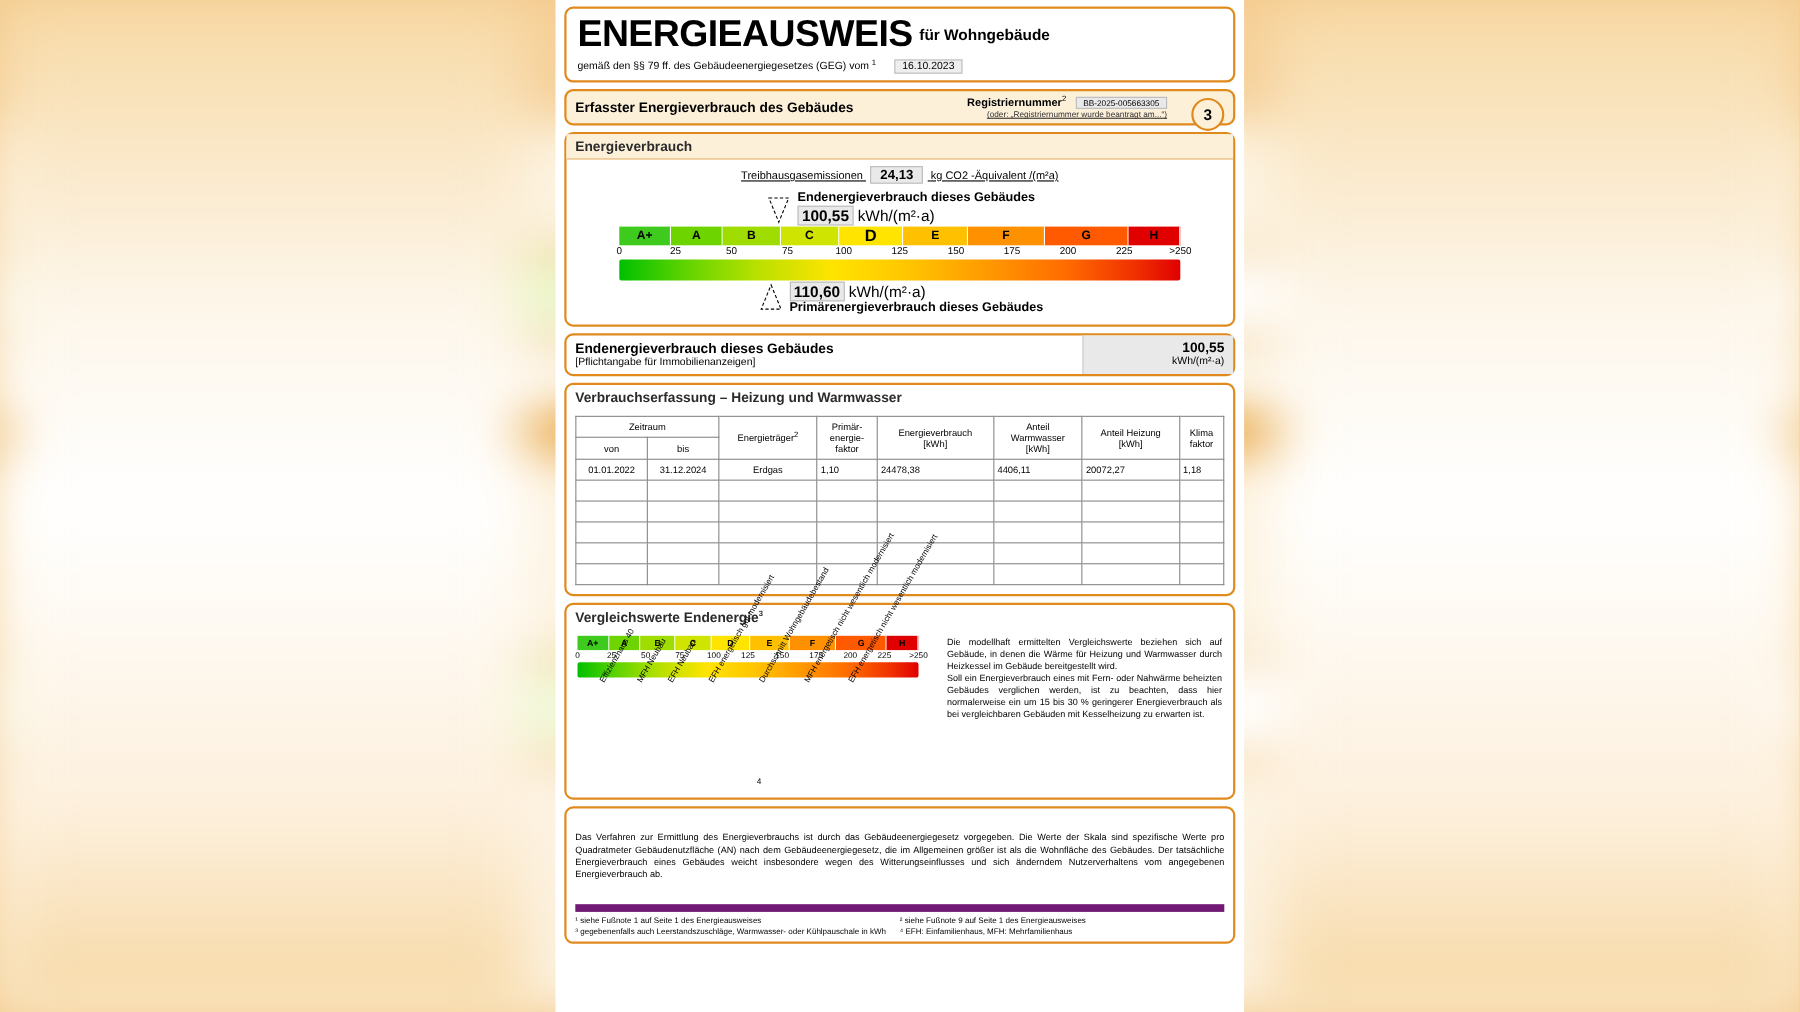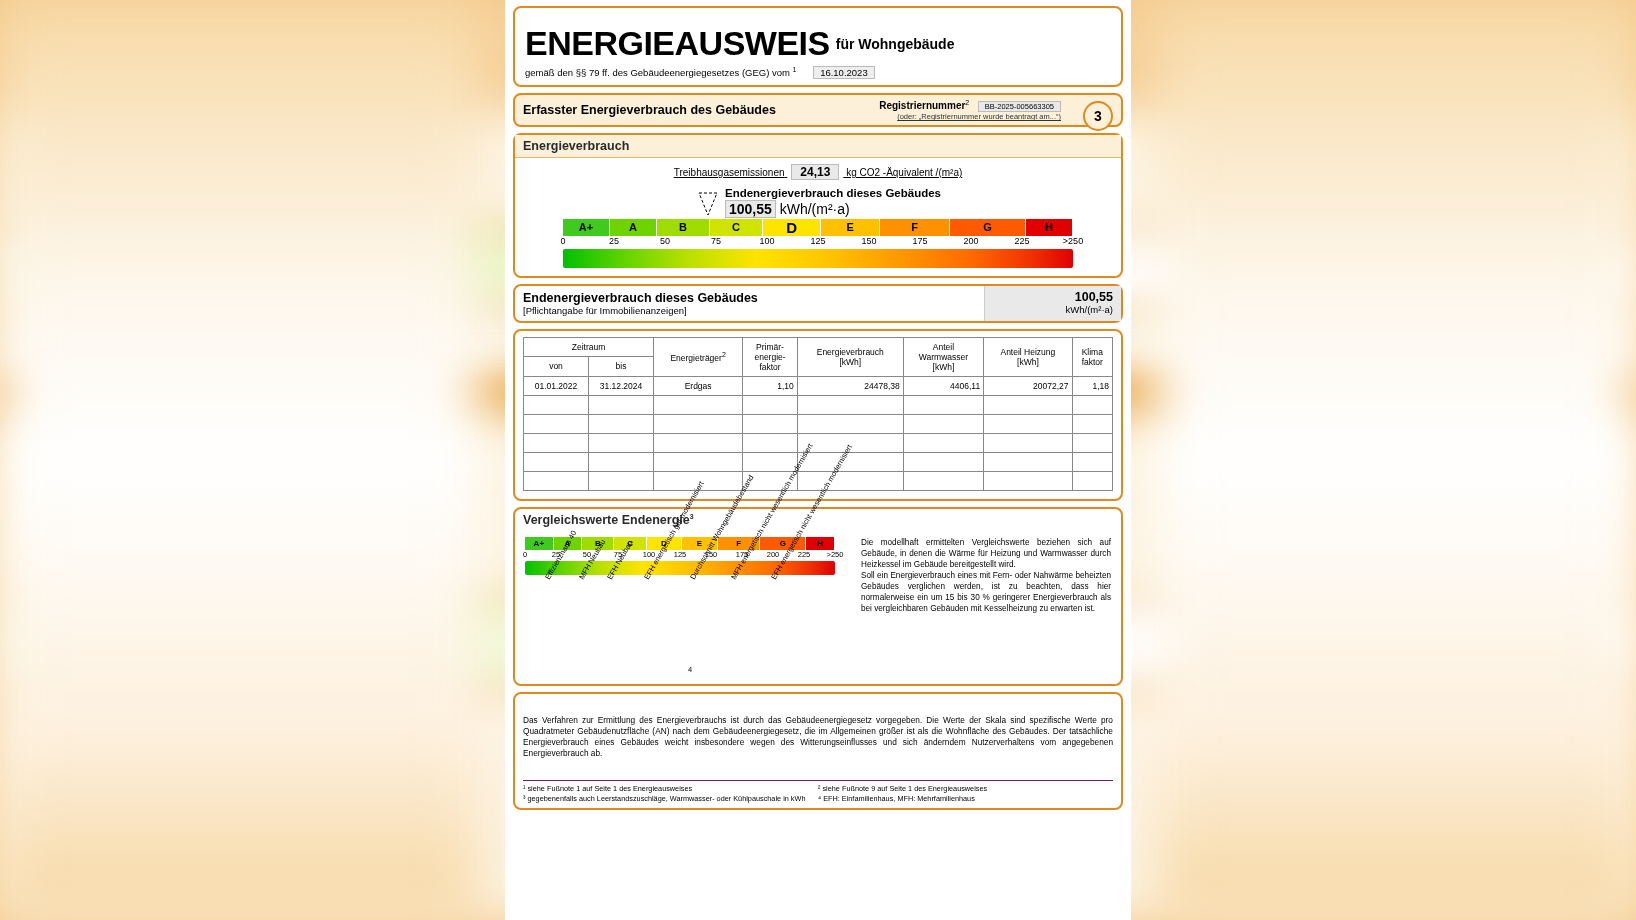--- a/index.html
+++ b/index.html
@@ -29,21 +29,21 @@
     position:absolute;left:505px;top:0;width:626px;height:920px;
     background:#ffffff;
   }
   .panel{
     border:2px solid #e08a1e;border-radius:8px;background:#fff;
     margin:6px 8px;position:relative;
   }
   .panel.filled{background:#fdf0d9;}
   .hdr{font-weight:bold;font-size:12.5px;color:#2b2b2b;padding:4px 8px;}
   
-  #titleblock{margin-top:6px;padding:18px 10px 6px 10px;}
+  #titleblock{margin-top:6px;padding:6px 10px 6px 10px;}
   .big-title{font-size:34px;font-weight:bold;letter-spacing:-0.5px;line-height:1;display:inline-block;}
   .sub-title{font-size:14px;font-weight:bold;display:inline-block;margin-left:6px;vertical-align:6px;}
   .law{font-size:9.5px;margin-top:6px;}
   .sup{font-size:7px;vertical-align:super;}
   .date-box{display:inline-block;border:1px solid #bbb;background:#eee;padding:0 6px;font-size:9.5px;margin-left:14px;}
 
   
   #regbar{display:flex;align-items:center;padding:4px 8px;background:#fdf0d9;}
   #regbar .t{font-weight:bold;font-size:12.5px;flex:0 0 auto;}
   #regbar .r{margin-left:auto;text-align:right;font-size:9px;padding-right:52px;}
@@ -79,42 +79,42 @@
   #endstrip .l1{font-weight:bold;font-size:12.5px;}
   #endstrip .l2{font-size:9.5px;}
   #endstrip .right{width:120px;border-left:1px solid #ccc;background:#e9e9e9;text-align:right;padding:4px 8px;}
   #endstrip .v{font-weight:bold;font-size:12.5px;}
   #endstrip .u{font-size:9.5px;}
 
   
   table.vt{border-collapse:collapse;width:calc(100% - 16px);margin:6px 8px 8px;font-size:8.5px;}
   table.vt th,table.vt td{border:1px solid #888;padding:2px 3px;}
   table.vt th{font-weight:normal;text-align:center;vertical-align:middle;height:34px;}
-  table.vt td{height:14px;text-align:right;}
+  table.vt td{height:14px;}
   table.vt td.c{text-align:center;}
   .sub2{font-size:7px;vertical-align:super;}
 
   
   #compare .inner{display:flex;padding:6px 10px 10px;}
   .cmp-left{width:330px;}
   .cmp-scale{display:flex;height:13px;width:310px;}
   .cmp-scale .seg{display:flex;align-items:center;justify-content:center;font-weight:bold;font-size:8px;border-right:1px solid #fff;}
   .cmp-ticks{position:relative;height:11px;width:310px;font-size:7.5px;}
   .cmp-ticks span{position:absolute;transform:translateX(-50%);}
   .cmp-grad{height:14px;width:310px;border-radius:2px;
     background:linear-gradient(90deg,#00c000 0%,#62d400 12%,#b6e000 24%,#ffe400 38%,#ffc400 52%,#ff9800 66%,#ff6a00 80%,#f03000 92%,#e00000 100%);}
   .cmp-labels{position:relative;height:90px;width:330px;}
   .cmp-labels div{position:absolute;transform-origin:left top;transform:rotate(-60deg);
     font-size:7.5px;white-space:nowrap;line-height:1.15;}
   .cmp-right{flex:1;font-size:8.2px;text-align:justify;line-height:1.35;padding-left:6px;}
   .cmp-foot{font-size:7.5px;text-align:center;}
 
   
   #explain p{font-size:8.3px;text-align:justify;line-height:1.35;margin:21px 8px;}
-  .fnotes{display:flex;margin:6px 8px 4px;font-size:7.3px;border-top:1px solid #701a75;padding-top:3px;}
+  .fnotes{display:flex;margin:6px 8px 4px;font-size:7.3px;border-top:7px solid #701a75;padding-top:3px;}
   .fnotes .col{flex:1;}
   .fnotes .col div{margin-bottom:1px;}
 </style>
 </head>
 <body>
 
 <div id="bg">
   <div class="band b1"></div>
     <div class="band b2"></div>
     <div class="band b3"></div>
@@ -195,34 +195,49 @@
           <span style="left: 50%;">125</span>
           <span style="left: 60%;">150</span>
           <span style="left: 70%;">175</span>
           <span style="left: 80%;">200</span>
           <span style="left: 90%;">225</span>
           <span style="left: 100%;">&gt;250</span>
         </div>
       <div class="gradbar"></div>
     </div>
 
+    <div class="below">
+      <div class="marker">
+        <svg width="26" height="26" viewBox="0 0 26 26">
+            <polygon points="13,2 22,24 4,24" fill="none" stroke="#000" stroke-dasharray="3,2"></polygon>
+          </svg>
+      </div>
+      <div>
+        <div class="lab-val">
+          <b>110,60</b>
+          <span>kWh/(m²·a)</span>
+        </div>
+        <div class="lab-strong">Primärenergieverbrauch dieses Gebäudes</div>
+      </div>
+    </div>
   </div>
 
   <div class="panel" id="endstrip">
     <div class="left">
       <div class="l1">Endenergieverbrauch dieses Gebäudes</div>
       <div class="l2">[Pflichtangabe für Immobilienanzeigen]</div>
     </div>
     <div class="right">
       <div class="v">100,55</div>
       <div class="u">kWh/(m²·a)</div>
     </div>
   </div>
 
   <div class="panel">
+    <div class="hdr">Verbrauchserfassung – Heizung und Warmwasser</div>
     <table class="vt">
       <thead>
         <tr>
           <th colspan="2" style="height:14px;">Zeitraum</th>
           <th rowspan="2"><span>Energieträger</span><span class="sub2">2</span></th>
           <th rowspan="2" class="pre" style="white-space:pre-line">Primär-
 energie-
 faktor</th>
           <th rowspan="2" style="white-space:pre-line">Energieverbrauch
 [kWh]</th>

